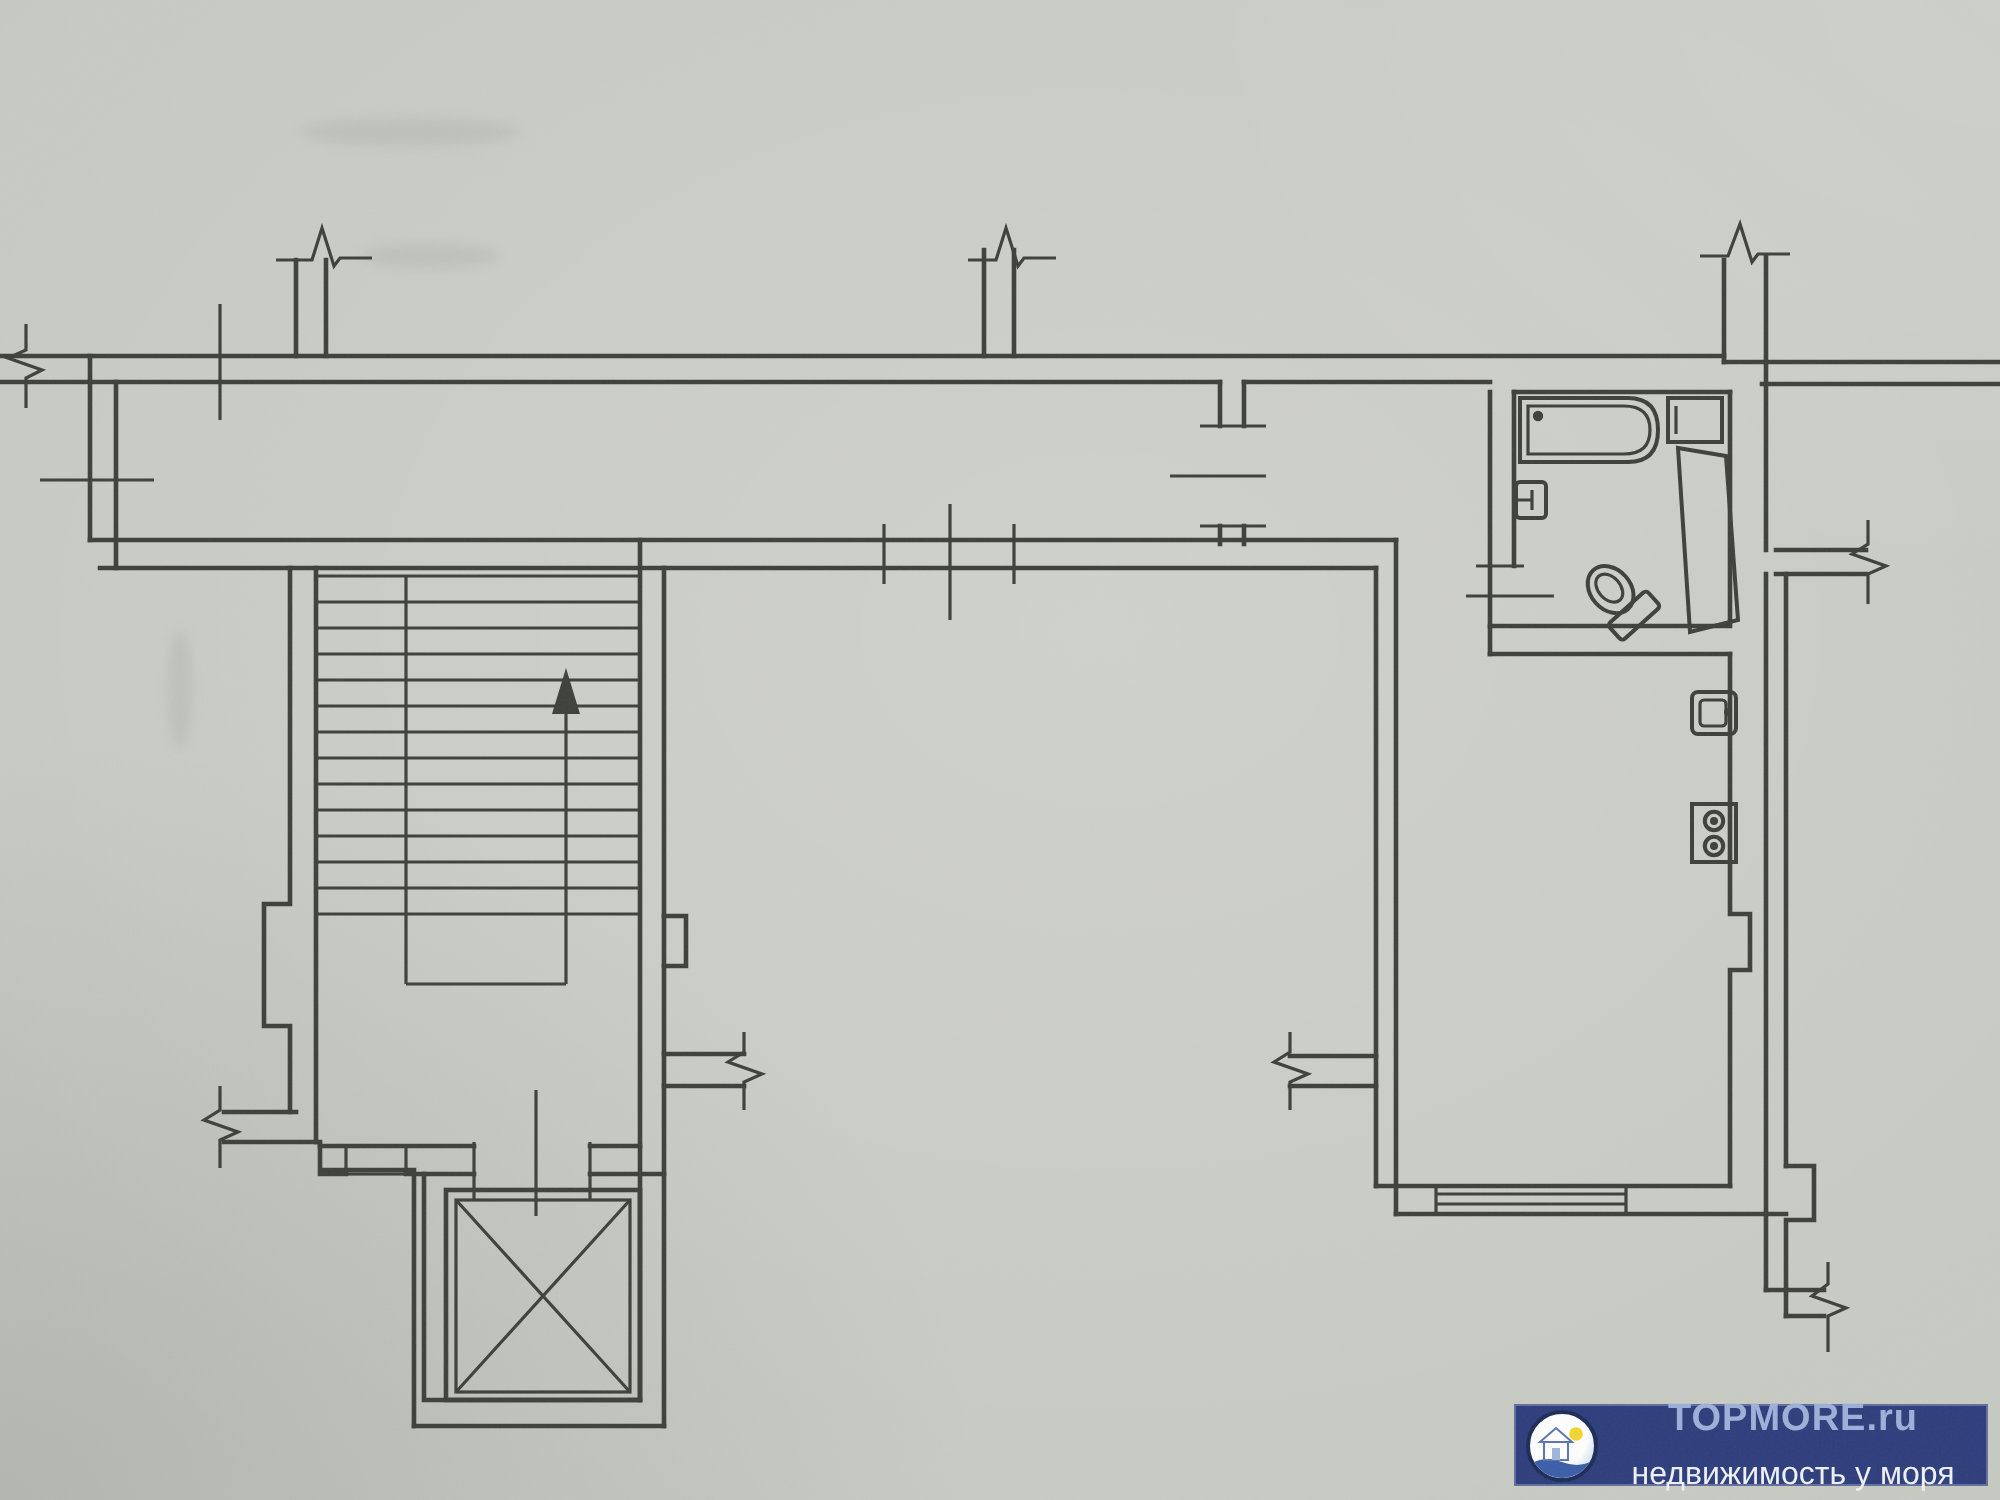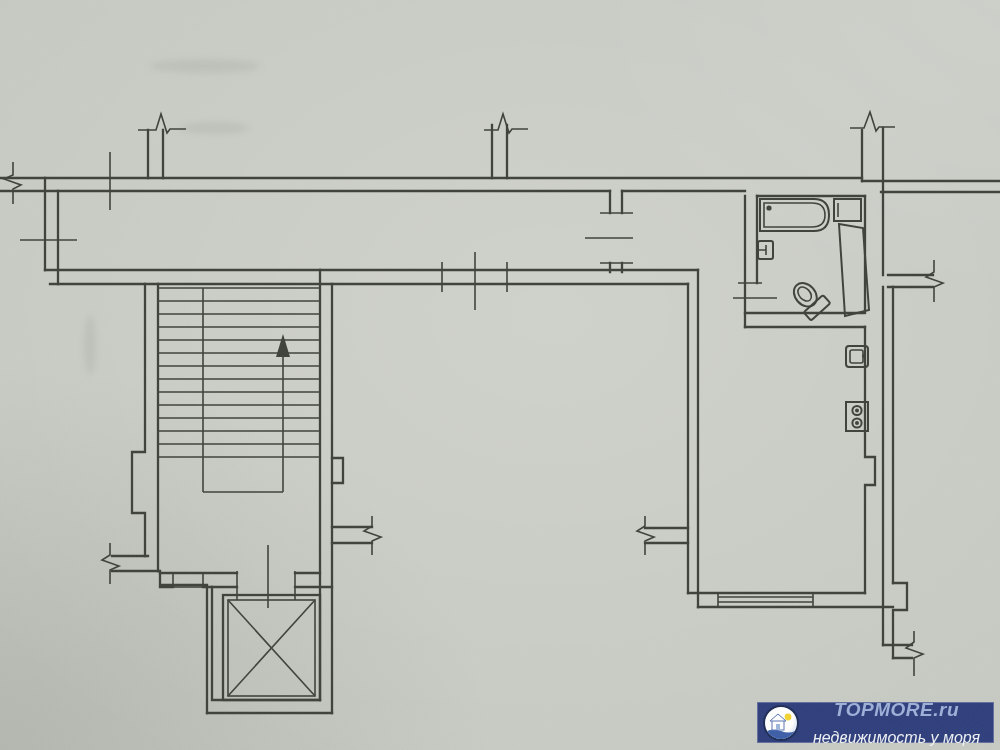--- a/index.html
+++ b/index.html
@@ -17,21 +17,20 @@
   #plan-svg .thin{stroke:var(--ink,#3e413a);stroke-width:1.6;fill:none;}
   #plan-svg .fix{stroke:var(--ink,#3e413a);stroke-width:2;fill:none;}
   #plan-svg .fill{fill:var(--ink,#3e413a);stroke:none;}
   #plan-svg .ghost{fill:#a9ada4;opacity:.35;filter:blur(3px);}
   .noise{position:absolute;inset:0;pointer-events:none;opacity:.35;}
   .watermark{
     position:absolute;left:757px;top:702px;width:237px;height:41px;
     background:var(--wm-bg,#2e3e7c);
     display:flex;align-items:center;gap:6px;padding:0 6px;box-sizing:border-box;
     box-shadow:0 0 0 1px rgba(255,255,255,.25) inset;
-    font-style:italic;
   }
   .wm-badge{width:36px;height:36px;border-radius:50%;flex:0 0 auto;
     background:radial-gradient(circle at 40% 35%, #ffffff 55%, #cfe0f2 80%, #9db6dd 100%);
     border:2px solid #1d2c57;box-sizing:border-box;position:relative;overflow:hidden;}
   .wm-text{flex:1;display:flex;flex-direction:column;align-items:center;line-height:1;}
   .wm-brand{font-weight:bold;font-size:19px;letter-spacing:.5px;color:var(--wm-brand,#9db0d8);}
   .wm-tagline{font-size:16px;color:var(--wm-tagline,#eef1f5);margin-top:11px;white-space:nowrap;}
 </style>
 </head>
 <body>

